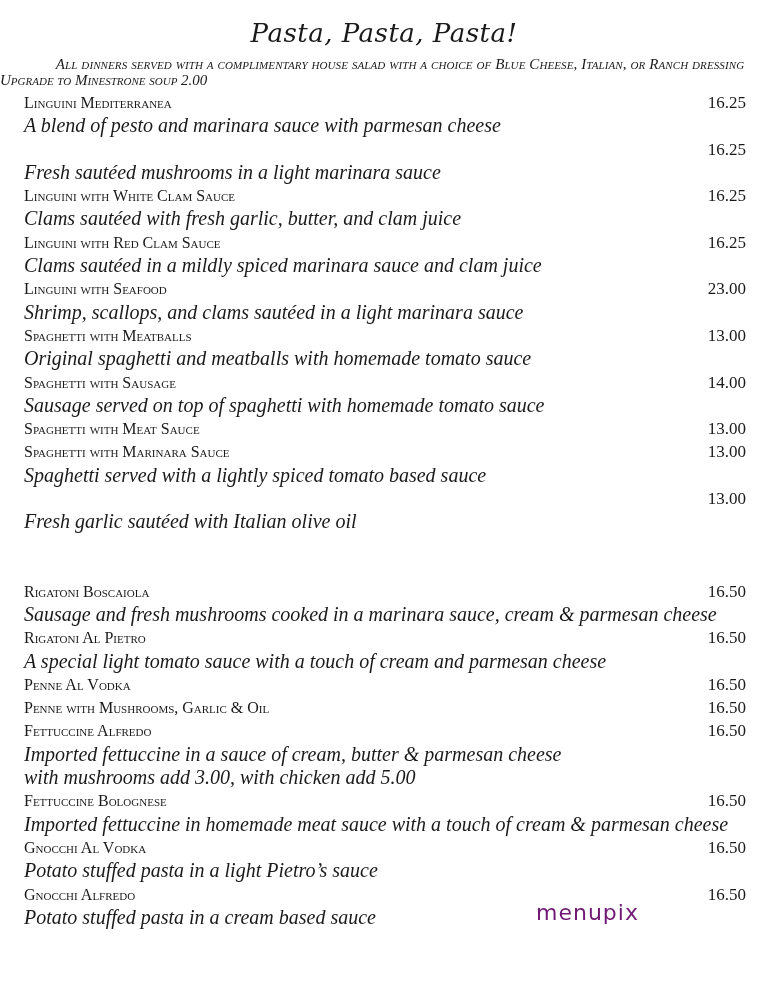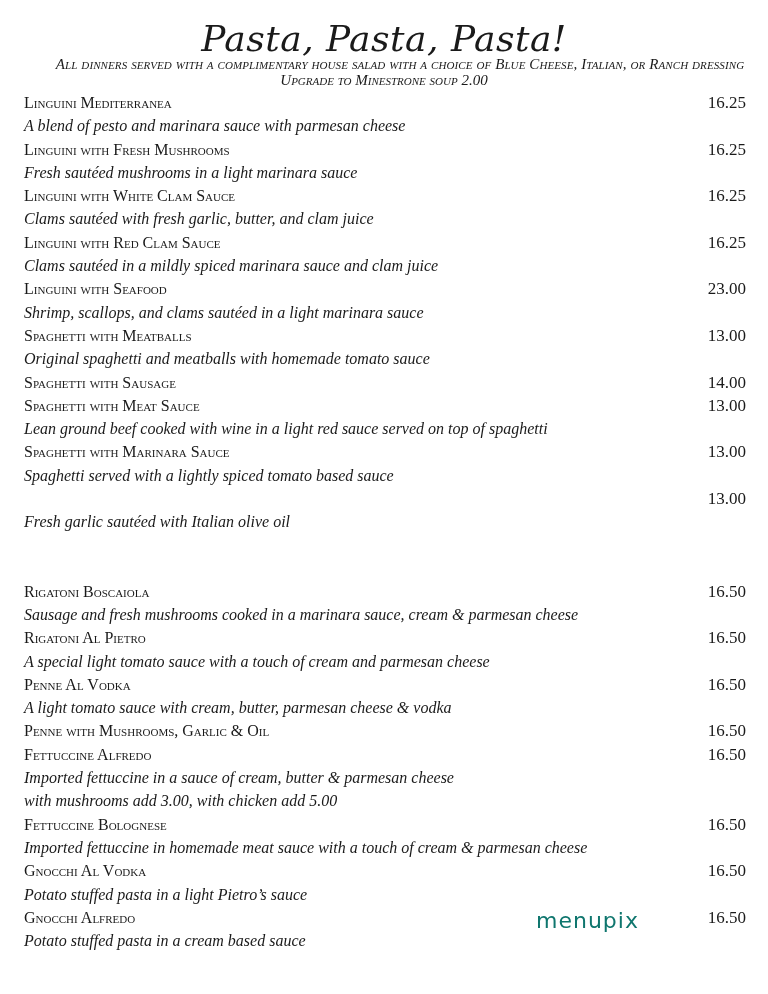--- a/index.html
+++ b/index.html
@@ -1,61 +1,60 @@
 <!DOCTYPE html>
 <html><head>
 <meta charset="utf-8">
 <style>
   html, body { margin:0; padding:0; background:#ffffff; }
   body { width:768px; height:994px; position:relative; overflow:hidden; color:#1a1a1a; font-family:"Liberation Serif","DejaVu Serif",serif; }
-  .title { position:absolute; top:18px; left:0; width:768px; text-align:center; font-style:italic; font-size:36px; letter-spacing:0.5px; font-family:"DejaVu Serif","Liberation Serif",serif; font-weight:normal; }
+  .title { position:absolute; top:18px; left:0; width:768px; text-align:center; font-style:italic; font-size:26px; letter-spacing:0.5px; font-family:"DejaVu Serif","Liberation Serif",serif; font-weight:normal; }
   .sub1 { position:absolute; top:56px; left:0; width:768px; text-align:center; font-style:italic; font-size:15px; font-variant:small-caps; letter-spacing:0.1px;margin-left:16px; }
-  .sub2 { position:absolute; top:72px; left:0; width:768px; text-align:center; font-style:italic; font-size:15px; font-variant:small-caps; }
+  .sub2 { position:absolute; top:72px; left:0; width:768px; font-style:italic; font-size:15px; font-variant:small-caps; }
   .items { position:absolute; left:24px; top:91px; width:722px; }
   .row { position:relative; height:23.3px; line-height:23.3px; }
   .name { font-variant:small-caps; font-size:16px; }
-  .desc { font-style:italic; font-size:16px; }
+  .desc { font-style:italic; font-size:20px; }
   .price { position:absolute; right:0; top:0; font-size:17px;text-align:right; }
   .gap { height:46px; }
-  .watermark { position:absolute; left:536px; top:900px; font-family:"DejaVu Sans",sans-serif; font-size:22px; color:#0f766e; letter-spacing:1px;margin-top:8px; }
+  .watermark { position:absolute; left:536px; top:900px; font-family:"DejaVu Sans",sans-serif; font-size:22px; color:#701a75; letter-spacing:1px; }
 </style>
 </head>
 <body>
 
 <div class="title">Pasta, Pasta, Pasta!</div>
 <div class="sub1">All dinners served with a complimentary house salad with a choice of Blue Cheese, Italian, or Ranch dressing</div>
 <div class="sub2">Upgrade to Minestrone soup 2.00</div>
 
 <div class="items" id="items">
     <div class="row"><span class="name">Linguini Mediterranea</span><span class="price">16.25</span></div>
     <div class="row desc">A blend of pesto and marinara sauce with parmesan cheese</div>
-    <div class="row"><span class="name">Linguini with Fresh Mushrooms</span><span class="price">16.25</span></div>
+    <div class="row"><span class="price">16.25</span></div>
     <div class="row desc">Fresh sautéed mushrooms in a light marinara sauce</div>
     <div class="row"><span class="name">Linguini with White Clam Sauce</span><span class="price">16.25</span></div>
     <div class="row desc">Clams sautéed with fresh garlic, butter, and clam juice</div>
     <div class="row"><span class="name">Linguini with Red Clam Sauce</span><span class="price">16.25</span></div>
     <div class="row desc">Clams sautéed in a mildly spiced marinara sauce and clam juice</div>
     <div class="row"><span class="name">Linguini with Seafood</span><span class="price">23.00</span></div>
     <div class="row desc">Shrimp, scallops, and clams sautéed in a light marinara sauce</div>
     <div class="row"><span class="name">Spaghetti with Meatballs</span><span class="price">13.00</span></div>
     <div class="row desc">Original spaghetti and meatballs with homemade tomato sauce</div>
     <div class="row"><span class="name">Spaghetti with Sausage</span><span class="price">14.00</span></div>
+    <div class="row desc">Sausage served on top of spaghetti with homemade tomato sauce</div>
     <div class="row"><span class="name">Spaghetti with Meat Sauce</span><span class="price">13.00</span></div>
-    <div class="row desc">Lean ground beef cooked with wine in a light red sauce served on top of spaghetti</div>
     <div class="row"><span class="name">Spaghetti with Marinara Sauce</span><span class="price">13.00</span></div>
     <div class="row desc">Spaghetti served with a lightly spiced tomato based sauce</div>
     <div class="row"><span class="price">13.00</span></div>
     <div class="row desc">Fresh garlic sautéed with Italian olive oil</div>
     <div class="gap"></div>
     <div class="row"><span class="name">Rigatoni Boscaiola</span><span class="price">16.50</span></div>
     <div class="row desc">Sausage and fresh mushrooms cooked in a marinara sauce, cream &amp; parmesan cheese</div>
     <div class="row"><span class="name">Rigatoni Al Pietro</span><span class="price">16.50</span></div>
     <div class="row desc">A special light tomato sauce with a touch of cream and parmesan cheese</div>
     <div class="row"><span class="name">Penne Al Vodka</span><span class="price">16.50</span></div>
-    <div class="row desc">A light tomato sauce with cream, butter, parmesan cheese &amp; vodka</div>
     <div class="row"><span class="name">Penne with Mushrooms, Garlic &amp; Oil</span><span class="price">16.50</span></div>
     <div class="row"><span class="name">Fettuccine Alfredo</span><span class="price">16.50</span></div>
     <div class="row desc">Imported fettuccine in a sauce of cream, butter &amp; parmesan cheese</div>
     <div class="row desc">with mushrooms add 3.00, with chicken add 5.00</div>
     <div class="row"><span class="name">Fettuccine Bolognese</span><span class="price">16.50</span></div>
     <div class="row desc">Imported fettuccine in homemade meat sauce with a touch of cream &amp; parmesan cheese</div>
     <div class="row"><span class="name">Gnocchi Al Vodka</span><span class="price">16.50</span></div>
     <div class="row desc">Potato stuffed pasta in a light Pietro’s sauce</div>
     <div class="row"><span class="name">Gnocchi Alfredo</span><span class="price">16.50</span></div>
     <div class="row desc">Potato stuffed pasta in a cream based sauce</div>

